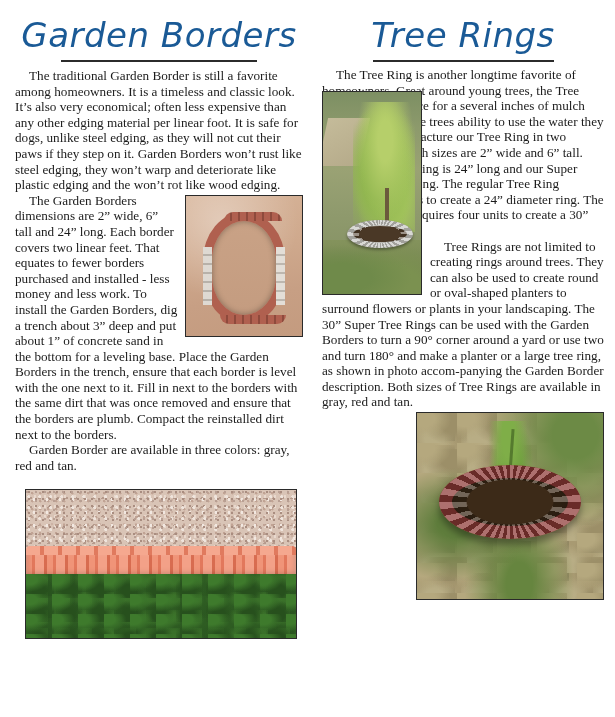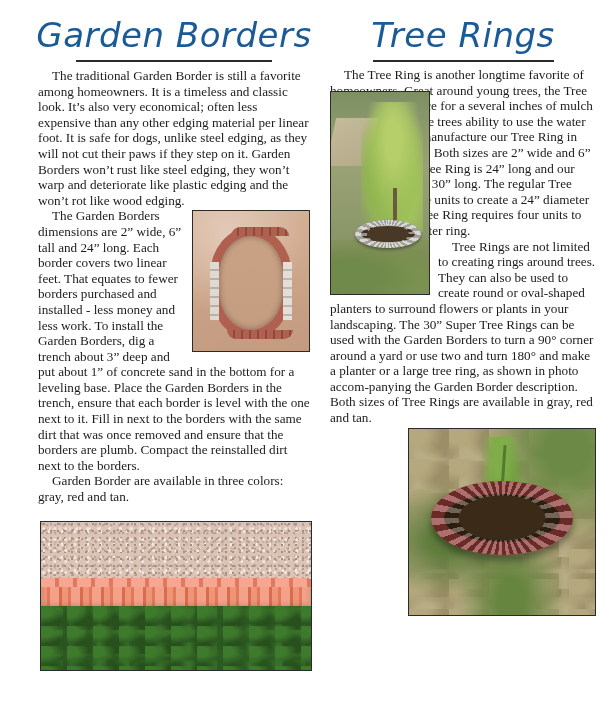--- a/index.html
+++ b/index.html
@@ -20,21 +20,21 @@
     position: absolute;
     inset: 0;
   }
 
   
   .col {
     position: absolute;
     top: 0;
     width: 296px;
   }
-  .col-left  { left: 26px; }
+  .col-left  { left: 11px; }
   .col-right { left: 318px; width: 290px; }
 
   
   .heading {
     text-align: center;
     font-family: "DejaVu Sans", "Liberation Sans", sans-serif;
     font-style: italic;
     font-weight: 400;
     font-size: 34px;
     letter-spacing: 0.5px;
@@ -49,21 +49,21 @@
     margin: 6px auto 0 auto;
   }
   .rule-left  { width: 196px; margin-top: 8px; }
   .rule-right { width: 181px; margin-top: 8px; }
 
   
   .body-text {
     font-size: 13.2px;
     line-height: 15.6px;
     text-align: left;
-    margin: 12px;
+    margin: 4px;
     padding: 0;
   }
   .body-text p {
     margin: 0;
     text-indent: 14px;
   }
 
   .col-left .body-text { margin-top: 6px; }
   .col-right .body-text { margin-top: 5px; }
 

